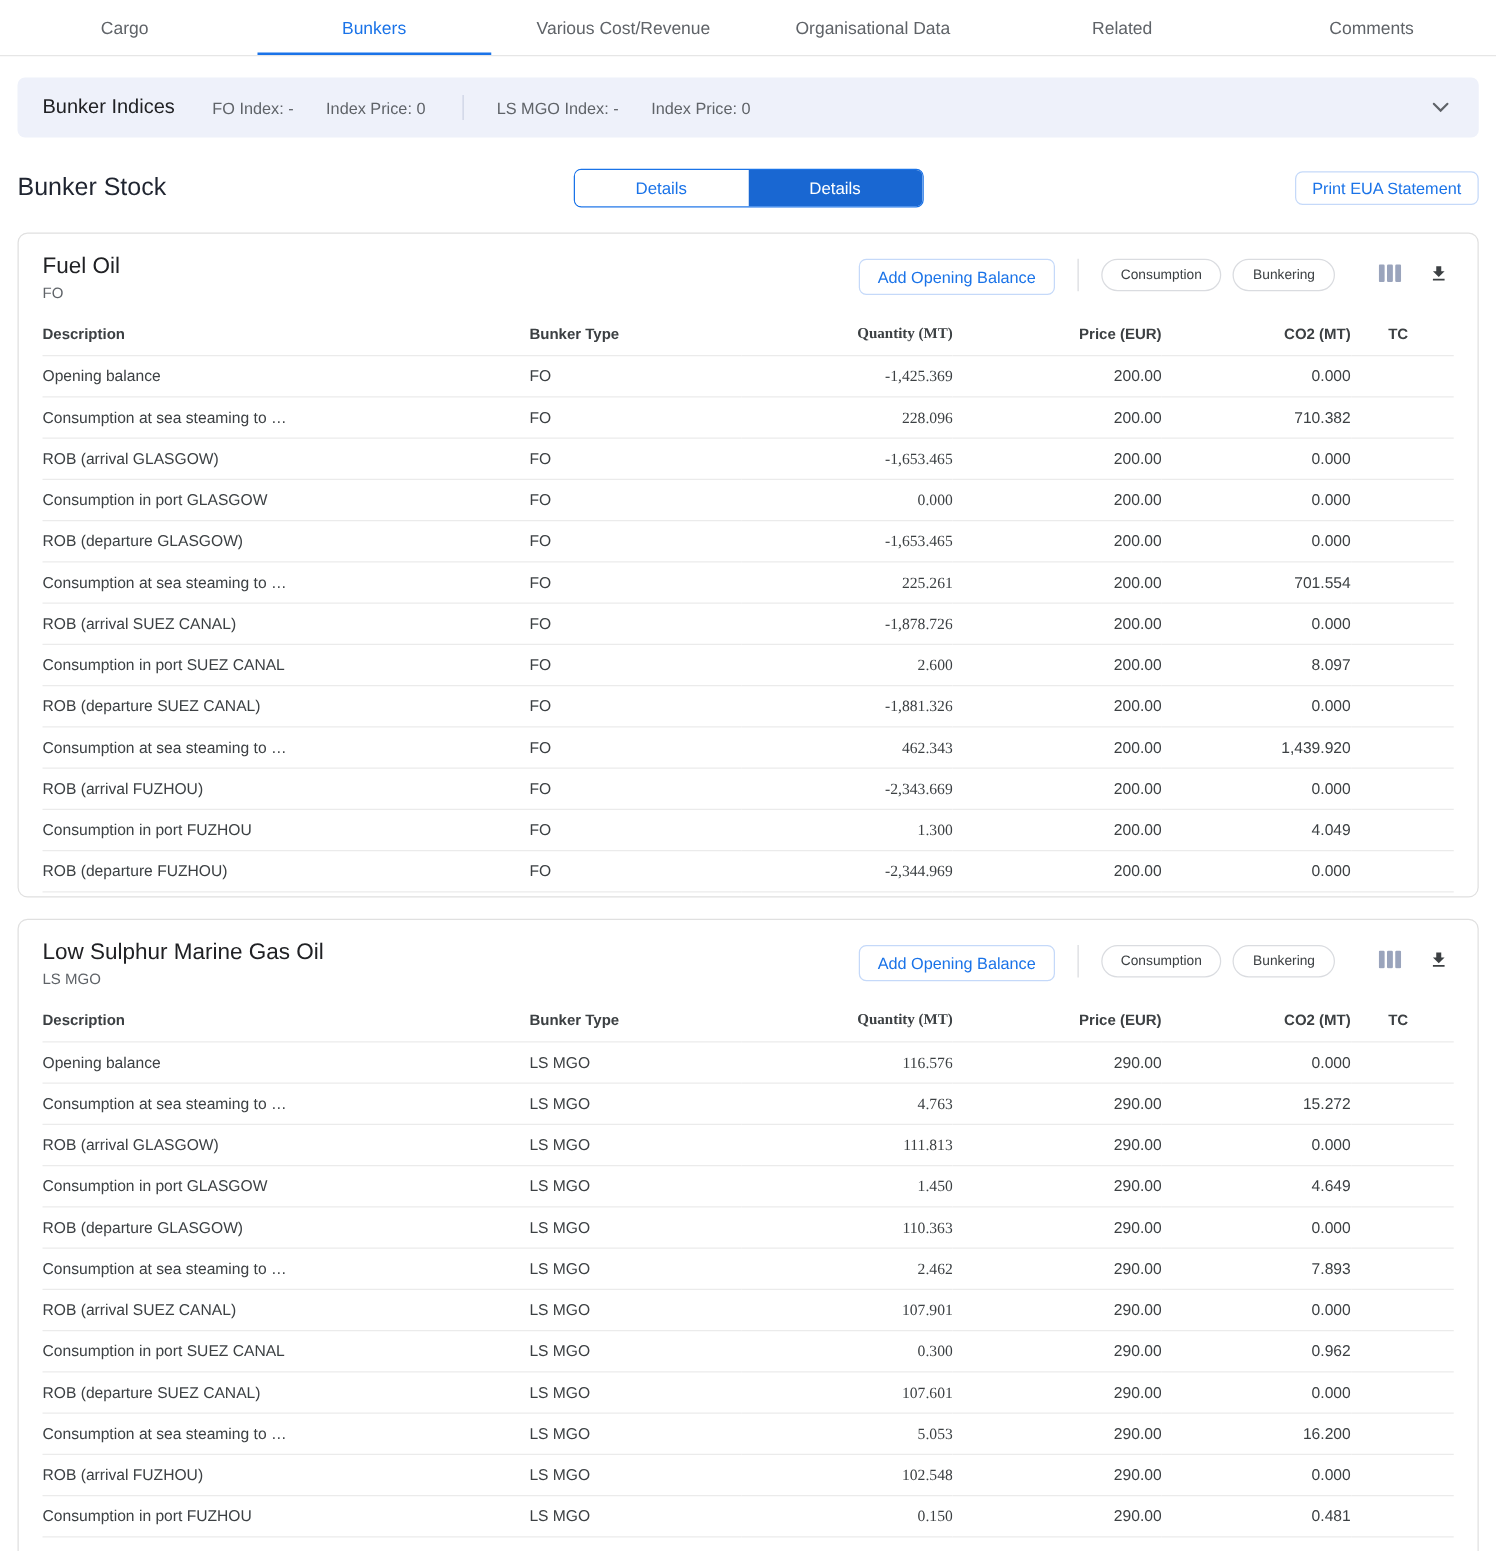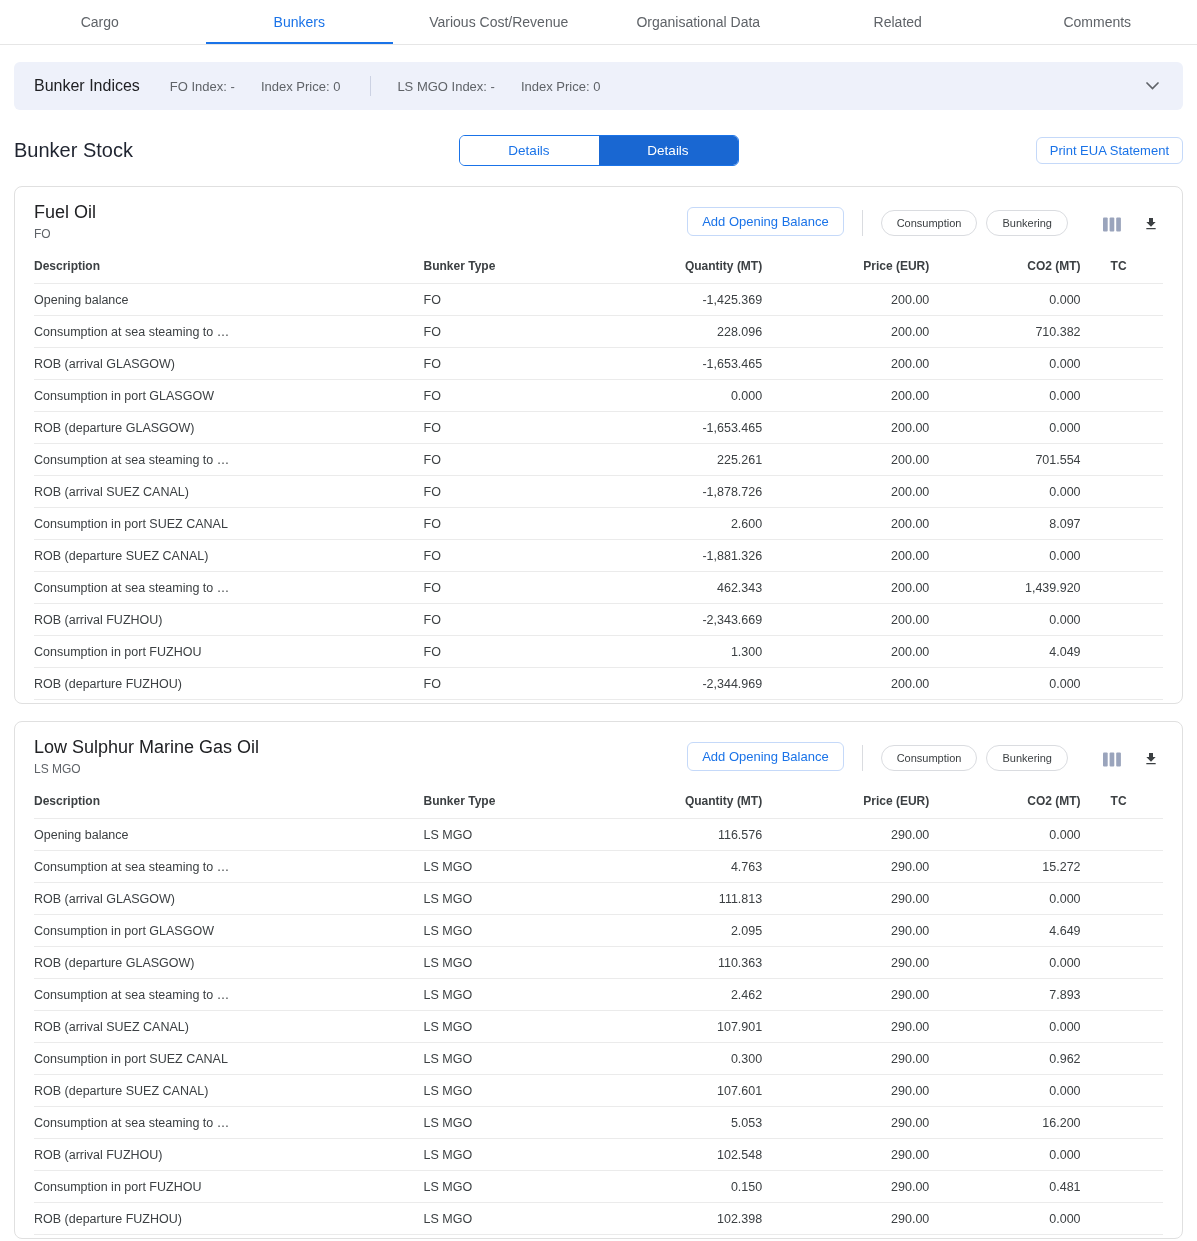--- a/index.html
+++ b/index.html
@@ -109,21 +109,21 @@
   .card {
     margin: 0 14px 17px;
     border: 1px solid var(--border);
     border-radius: 8px;
     padding: 15px 19px 3px;
     background: #fff;
   }
   .card-header { display: flex; align-items: center; margin-bottom: 8px; }
   .card-title { font-size: 18px; font-weight: 400; color: #202124; }
   .card-subtitle { font-size: 12px; color: var(--muted); margin-top: 4px; }
-  .card-actions { margin-left: auto; display: flex; align-items: flex-end; }
+  .card-actions { margin-left: auto; display: flex; align-items: flex-start; }
   .btn-outline {
     font-family: "Liberation Sans", sans-serif;
     font-size: 13px;
     color: var(--accent);
     background: #fff;
     border: 1px solid #c5d9f9;
     border-radius: 6px;
     padding: 6px 14px;
     cursor: pointer;
     white-space: nowrap;
@@ -167,21 +167,21 @@
     color: var(--text);
     padding: 8.5px 0;
     border-top: 1px solid var(--row-border);
     white-space: nowrap;
     overflow: hidden;
     text-overflow: ellipsis;
   }
   tbody tr:last-child td { border-bottom: 1px solid var(--row-border); }
   .col0 { width: 34.5%; text-align: left; }
   .col1 { width: 15%;   text-align: left; }
-  .col2 { width: 15%;   text-align: right; }
+  .col2 { width: 15%;   text-align: right; font-family: Liberation Serif, serif; }
   .col3 { width: 14.8%; text-align: right; }
   .col4 { width: 13.4%; text-align: right; }
   .col5 { width: 7.3%;  text-align: left; padding-left: 30px; }
 </style>
 </head>
 <body>
 
 <nav class="topnav">
     <div class="tab">Cargo</div>
     <div class="tab active">Bunkers</div>
@@ -419,21 +419,21 @@
           <td class="col0">ROB (arrival GLASGOW)</td>
           <td class="col1">LS MGO</td>
           <td class="col2">111.813</td>
           <td class="col3">290.00</td>
           <td class="col4">0.000</td>
           <td class="col5"></td>
         </tr>
         <tr>
           <td class="col0">Consumption in port GLASGOW</td>
           <td class="col1">LS MGO</td>
-          <td class="col2">2.095</td>
+          <td class="col2">1.450</td>
           <td class="col3">290.00</td>
           <td class="col4">4.649</td>
           <td class="col5"></td>
         </tr>
         <tr>
           <td class="col0">ROB (departure GLASGOW)</td>
           <td class="col1">LS MGO</td>
           <td class="col2">110.363</td>
           <td class="col3">290.00</td>
           <td class="col4">0.000</td>

